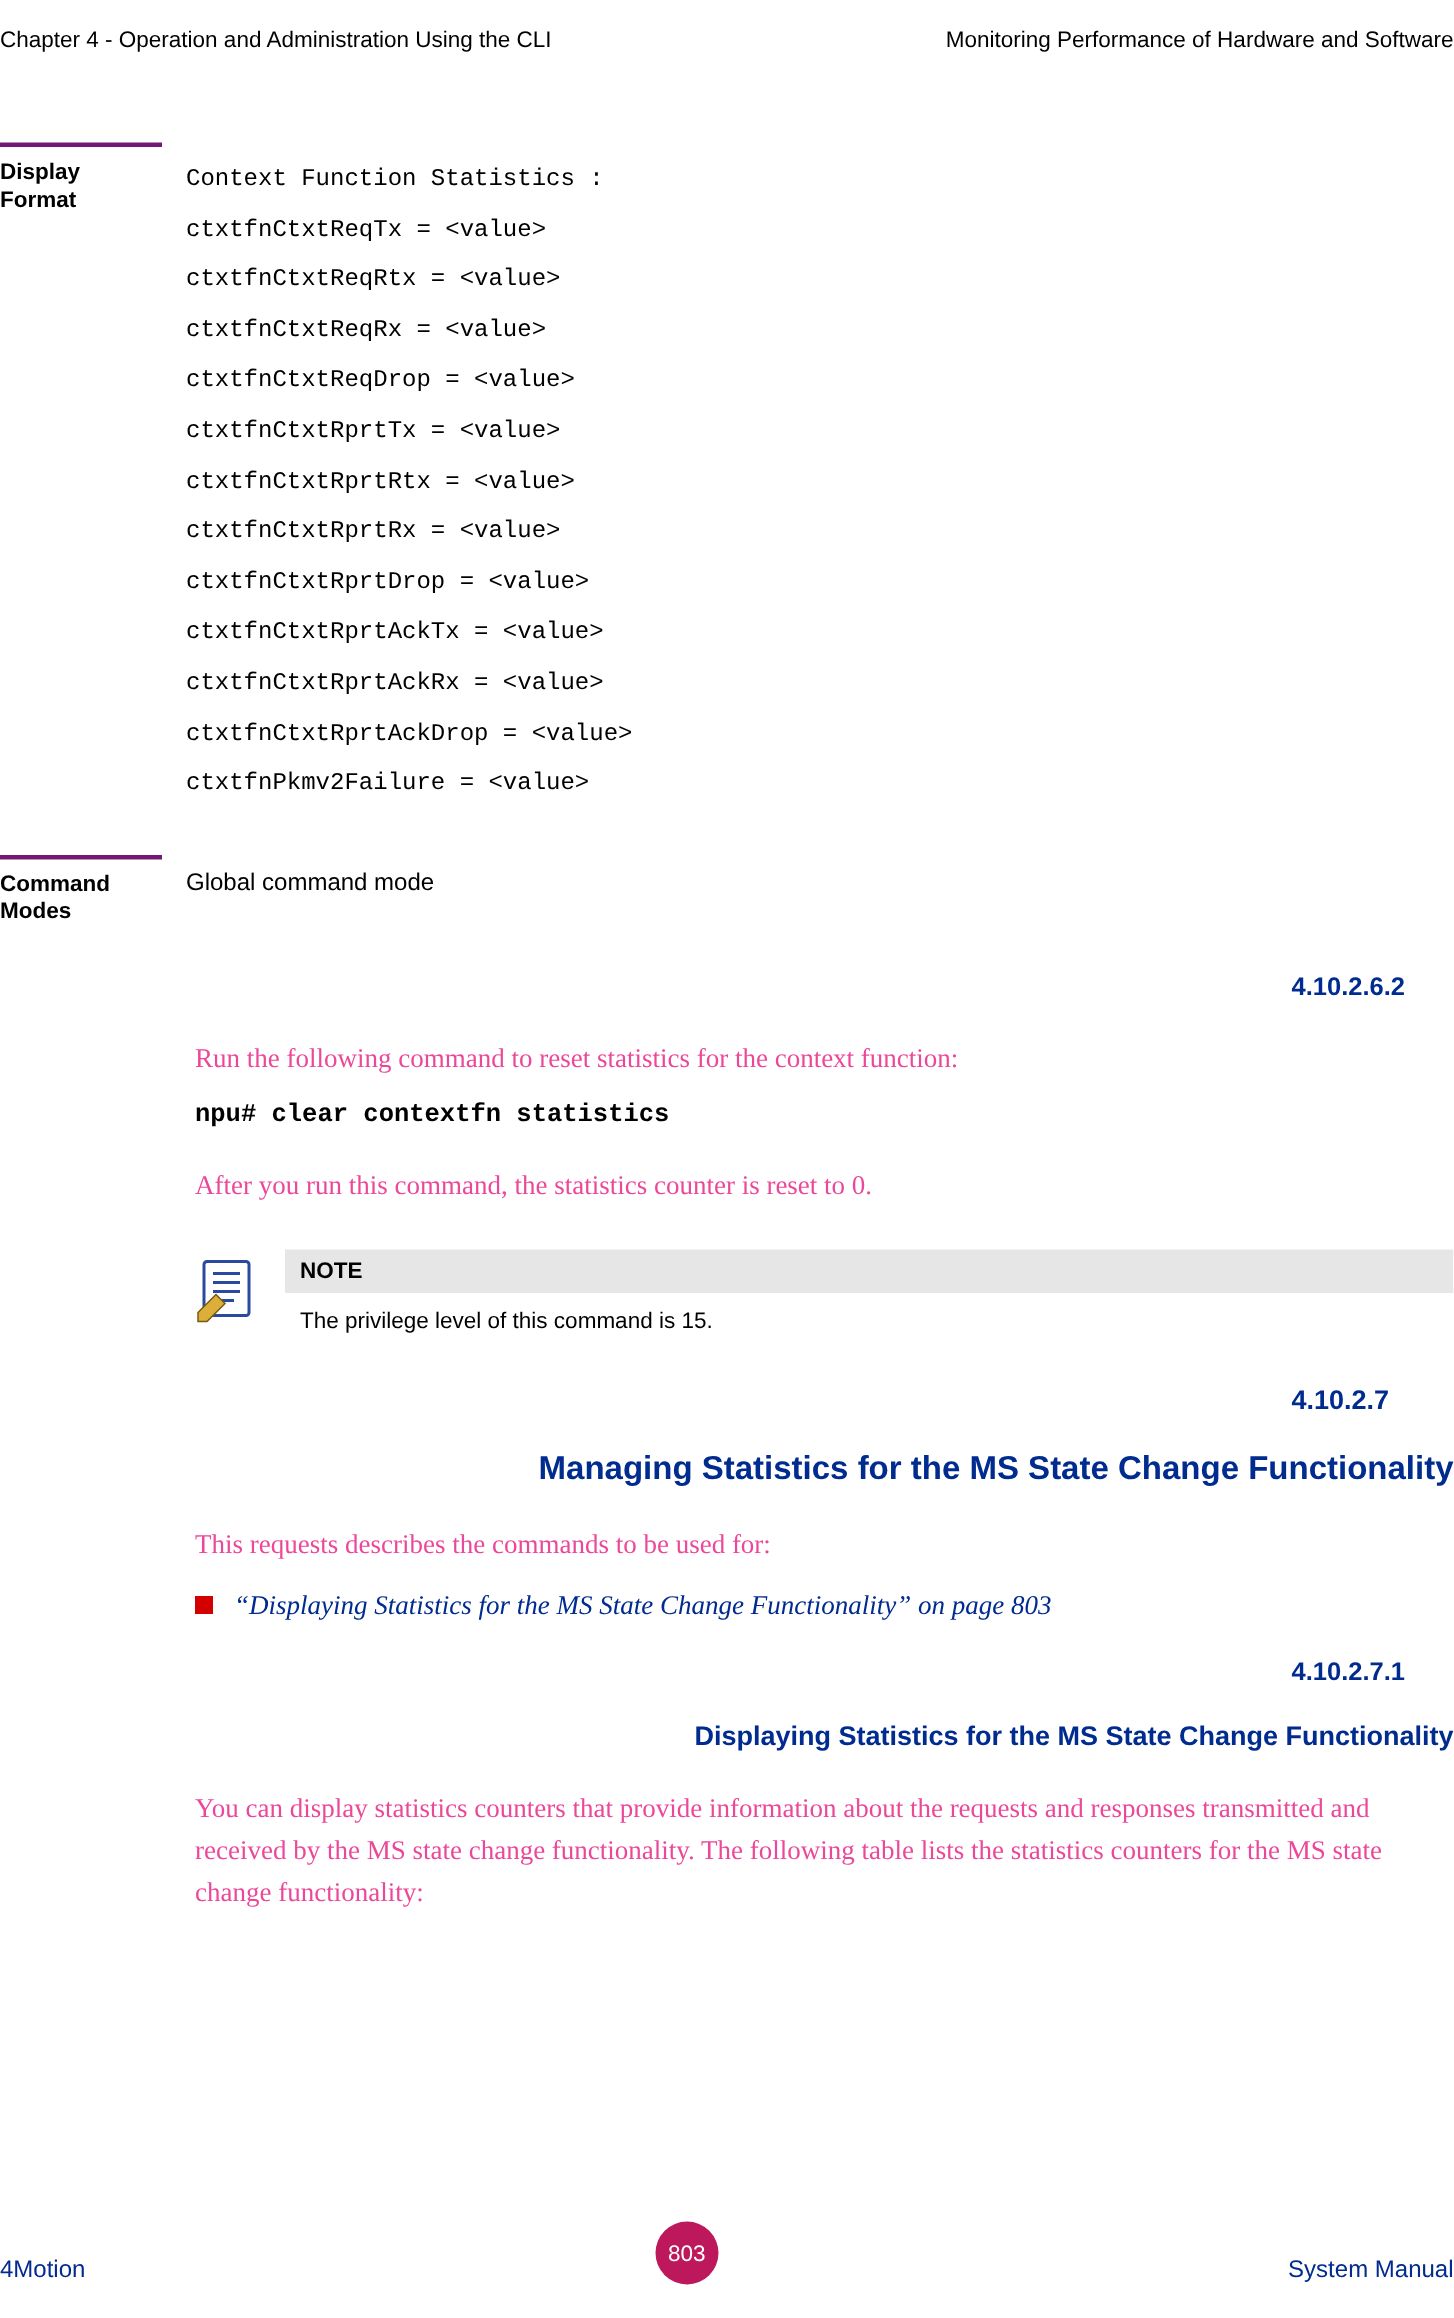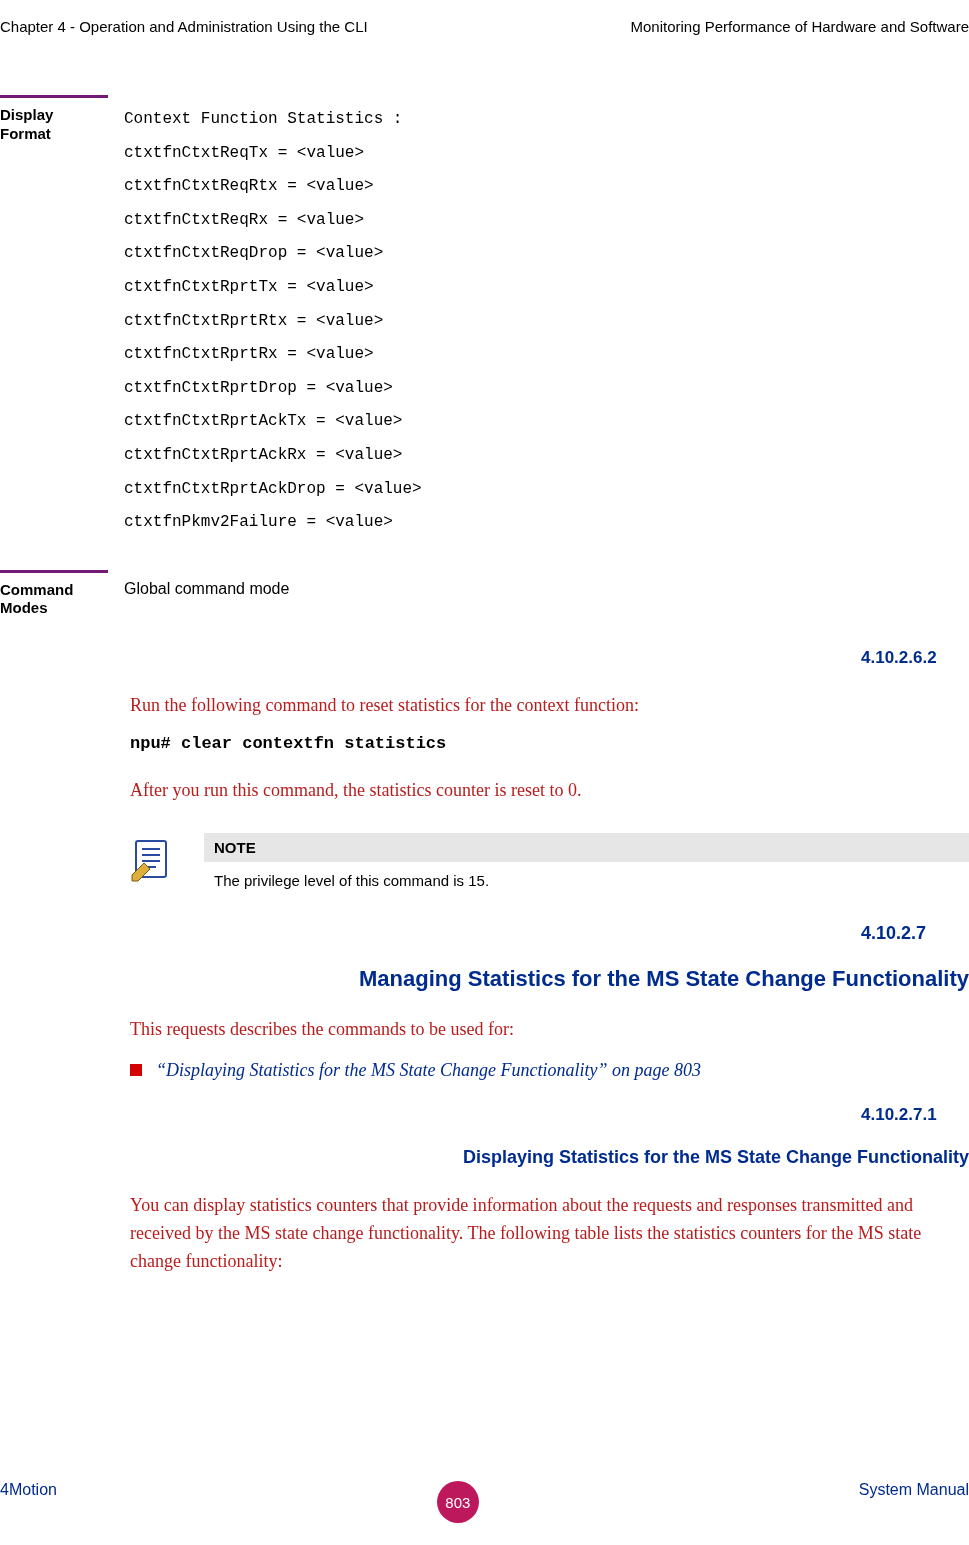--- a/index.html
+++ b/index.html
@@ -74,35 +74,35 @@
     color: #002b8f;
     font-family: Arial, Helvetica, sans-serif;
     font-weight: bold;
   }
   .sec-title.level3 { font-size: 22px; }
   .sec-title.level4 { font-size: 18px; }
   .body-text {
     margin-left: 130px;
     font-size: 18px;
     line-height: 1.55;
-    color: #b91c1c;
+    color: #ec4899;
     margin-bottom: 14px;
     margin-top: 24px;
   }
   .code-line {
     margin-left: 130px;
     font-family: 'Courier New', Courier, monospace;
     font-weight: bold;
     font-size: 17px;
     margin-bottom: 14px;
   }
   .note-box {
     margin: 28px 0 28px 130px;
     display: flex;
-    gap: 32px;
+    gap: 18px;
     align-items: flex-start;
   }
   .note-icon {
     width: 42px;
     height: 46px;
     flex-shrink: 0;
     margin-top: 4px;
   }
   .note-icon svg { width: 100%; height: 100%; }
   .note-content { flex: 1; }
@@ -138,21 +138,21 @@
     font-size: 18px;
     line-height: 1.4;
   }
   .footer {
     position: absolute;
     bottom: 22px;
     left: 0;
     right: 0;
     display: flex;
     justify-content: space-between;
-    align-items: flex-start;
+    align-items: flex-end;
     color: #002b8f;
     font-family: Arial, Helvetica, sans-serif;
     font-size: 16px;
   }
   .page-badge {
     width: 42px;
     height: 42px;
     border-radius: 50%;
     background: #be185d;
     color: #fff;

